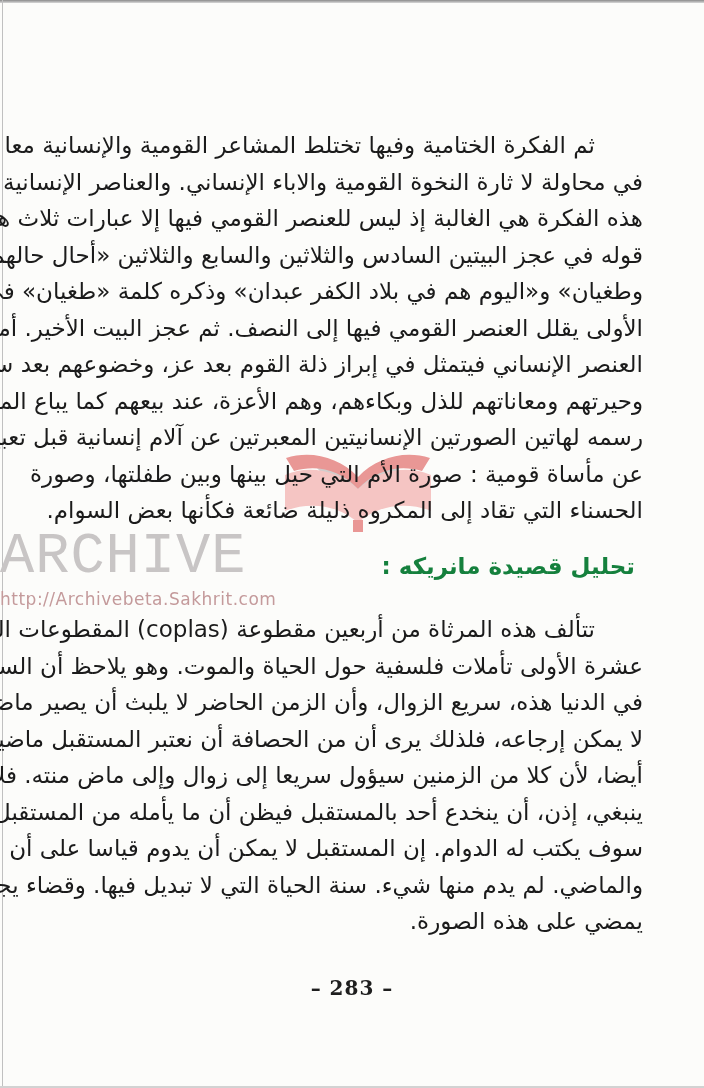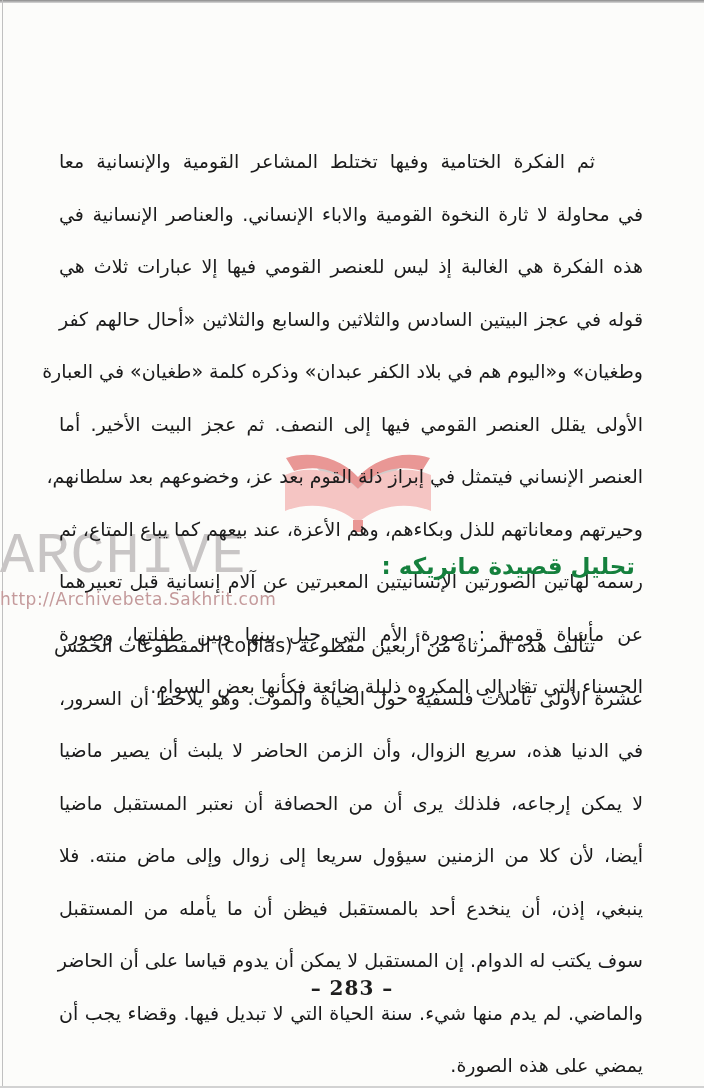--- a/index.html
+++ b/index.html
@@ -31,22 +31,22 @@
 
   
   .content { position:absolute; inset:0; z-index:2; color:#1b1b1b; }
   .textblock {
     position:absolute; right:61px; width:584px;
     direction:rtl; unicode-bidi:embed;
   }
   .p1 { top:127px; }
   .p2 { top:611px; }
   .line {
-    font-size:19px; line-height:36.5px; white-space:nowrap;
-    text-align:justify; text-align-last:justify;margin-top:16px;
+    font-size:23px; line-height:36.5px; white-space:nowrap;
+    text-align:justify; text-align-last:justify;
   }
   .line.first { padding-right:48px; }
   .line.last  { text-align-last:right; }
   .heading {
     position:absolute; right:69px; top:549px;
     direction:rtl; font-size:23px; font-weight:bold; line-height:34px;
     color:#15803d;
   }
   .pagenum {
     position:absolute; left:0; top:976px; width:100%;

